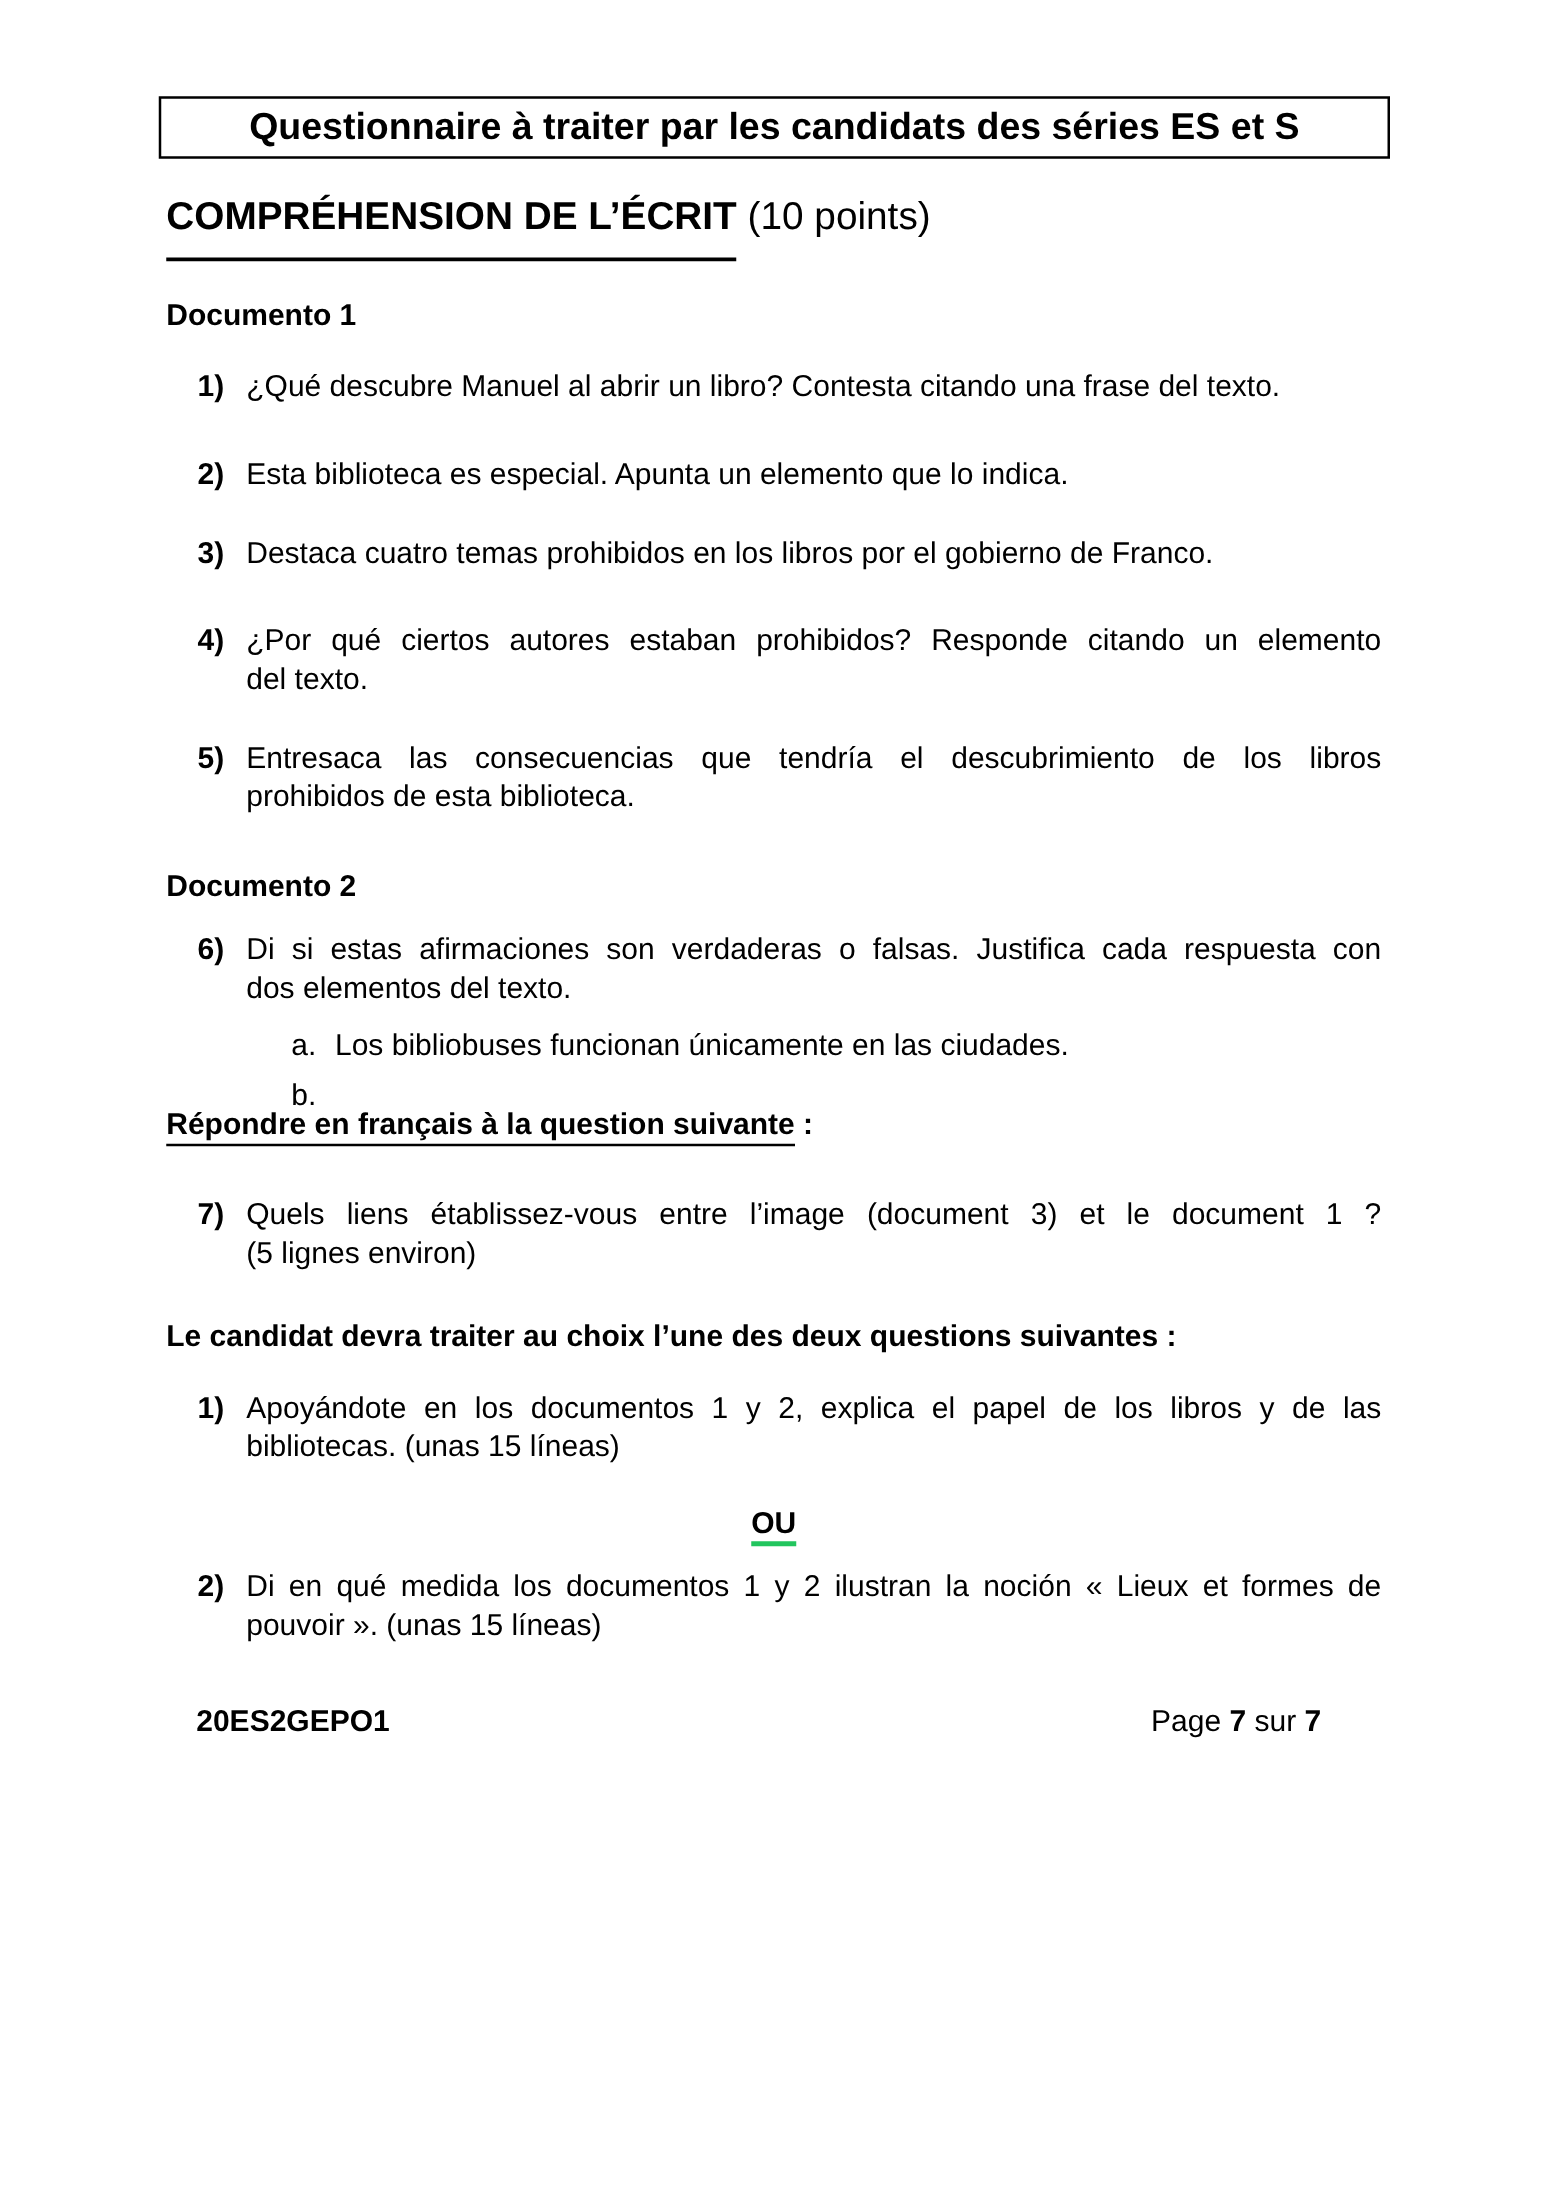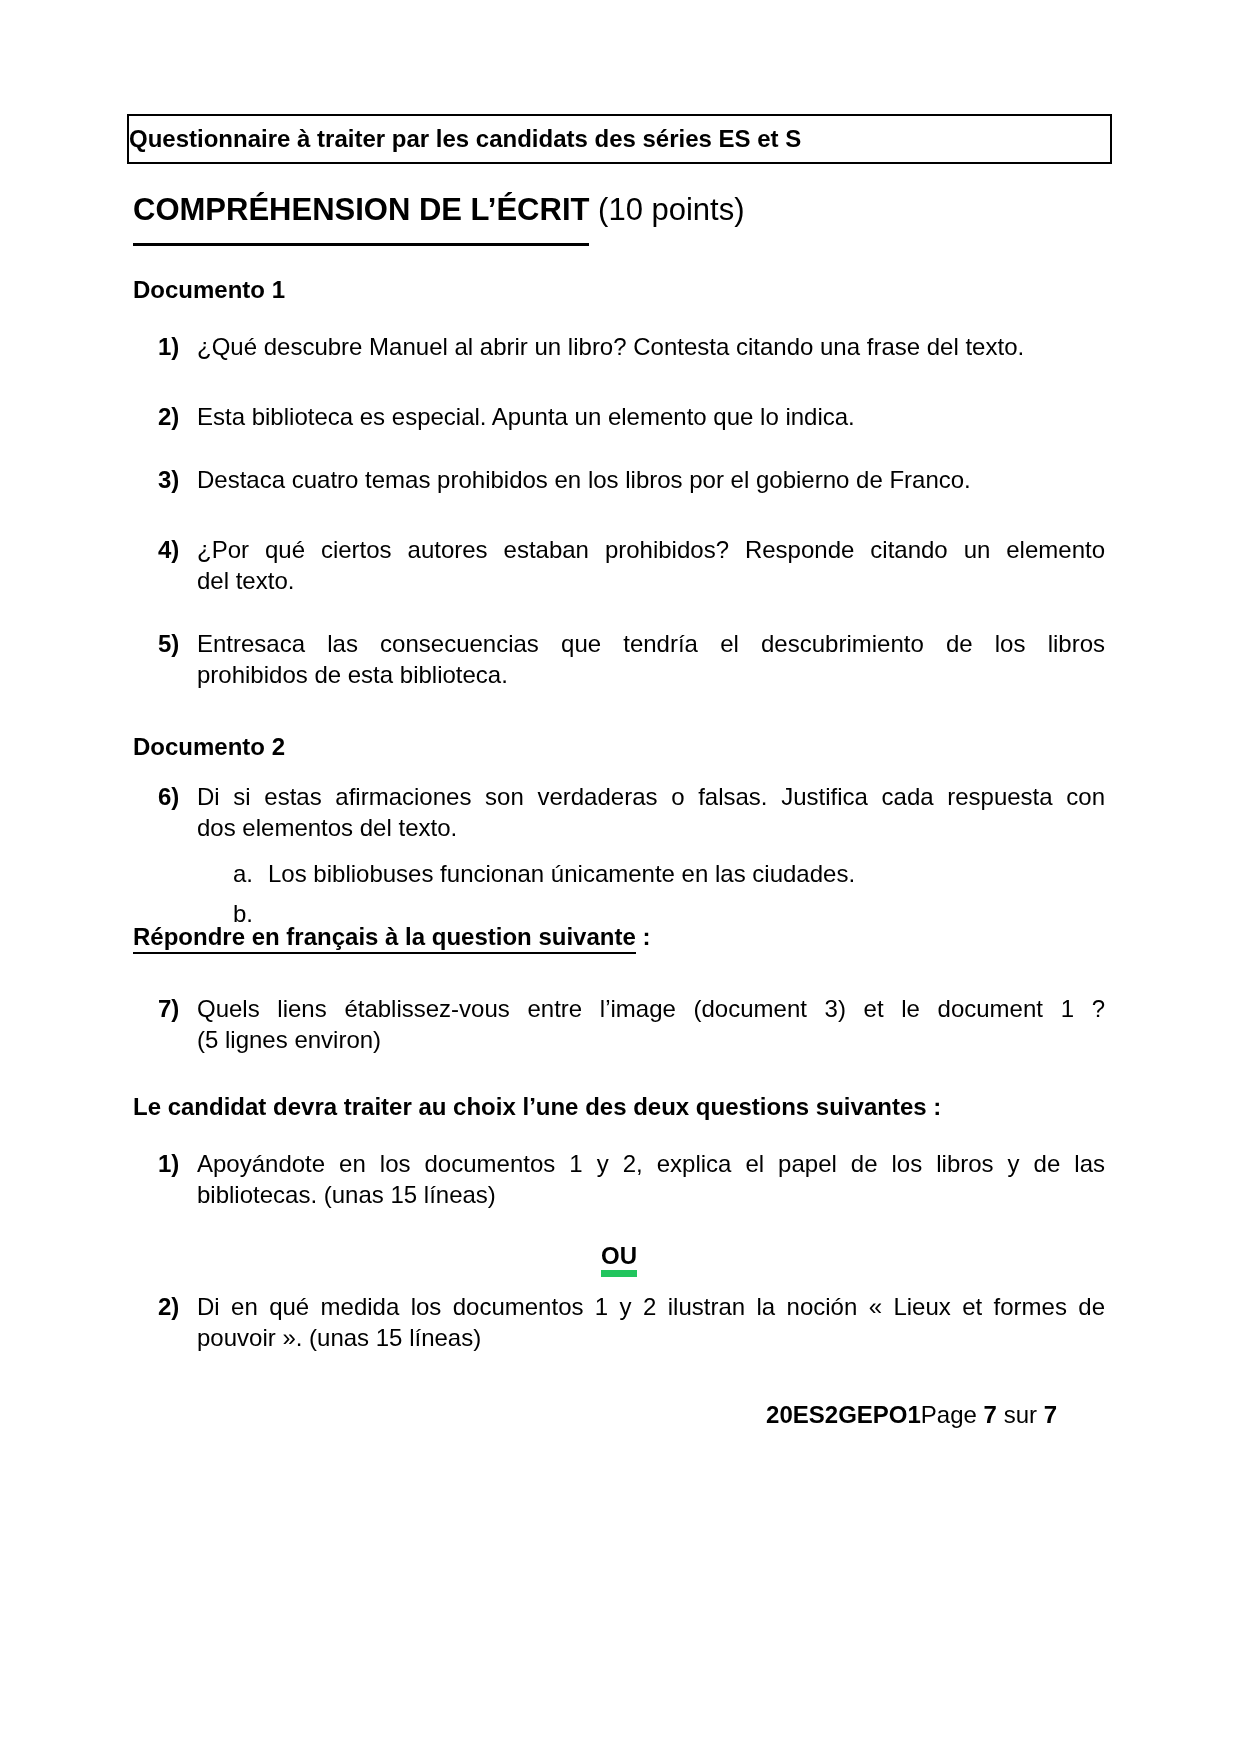--- a/index.html
+++ b/index.html
@@ -14,24 +14,24 @@
     background: #ffffff;
     color: #000000;
     font-family: "Liberation Sans", "DejaVu Sans", sans-serif;
     font-size: 24px;
     line-height: 31px;
     box-sizing: border-box;
     padding: 0 135px 0 133px;
     overflow: hidden;
   }
   .title-box {
-    margin: 114px -7px 0 -6px;
+    margin: 77px -7px 0 -6px;
     border: 2px solid #000000;
-    text-align: left;
-    font-size: 24px;
+    text-align: center;
+    font-size: 30px;
     font-weight: bold;
     line-height: 46px;
     white-space: nowrap;
   }
   .section-heading {
     margin-top: 26px;
     font-size: 31px;
     line-height: 40px;
     white-space: nowrap;
   }
@@ -93,29 +93,29 @@
     font-weight: bold;
     white-space: nowrap;
   }
   .exp-q1 { margin-top: 26px; }
   .ou-divider {
     margin-top: 30px;
     text-align: center;
   }
   .ou-divider span {
     font-weight: bold;
-    border-bottom: 7px solid #22c55e;
+    border-bottom: 4px solid #22c55e;
     padding-bottom: 1px;
     margin-top: 32px;
   }
   .exp-q2 { margin-top: 20px; }
   .footer {
     margin-top: 46px;
     display: flex;
-    justify-content: flex-end;
+    justify-content: space-between;
     align-items: baseline;
   }
   .footer-code {
     font-weight: bold;
     margin-left: 24px;
   }
   .footer-page {
     margin-right: 48px;
   }
   .footer-page .bold { font-weight: bold; }

